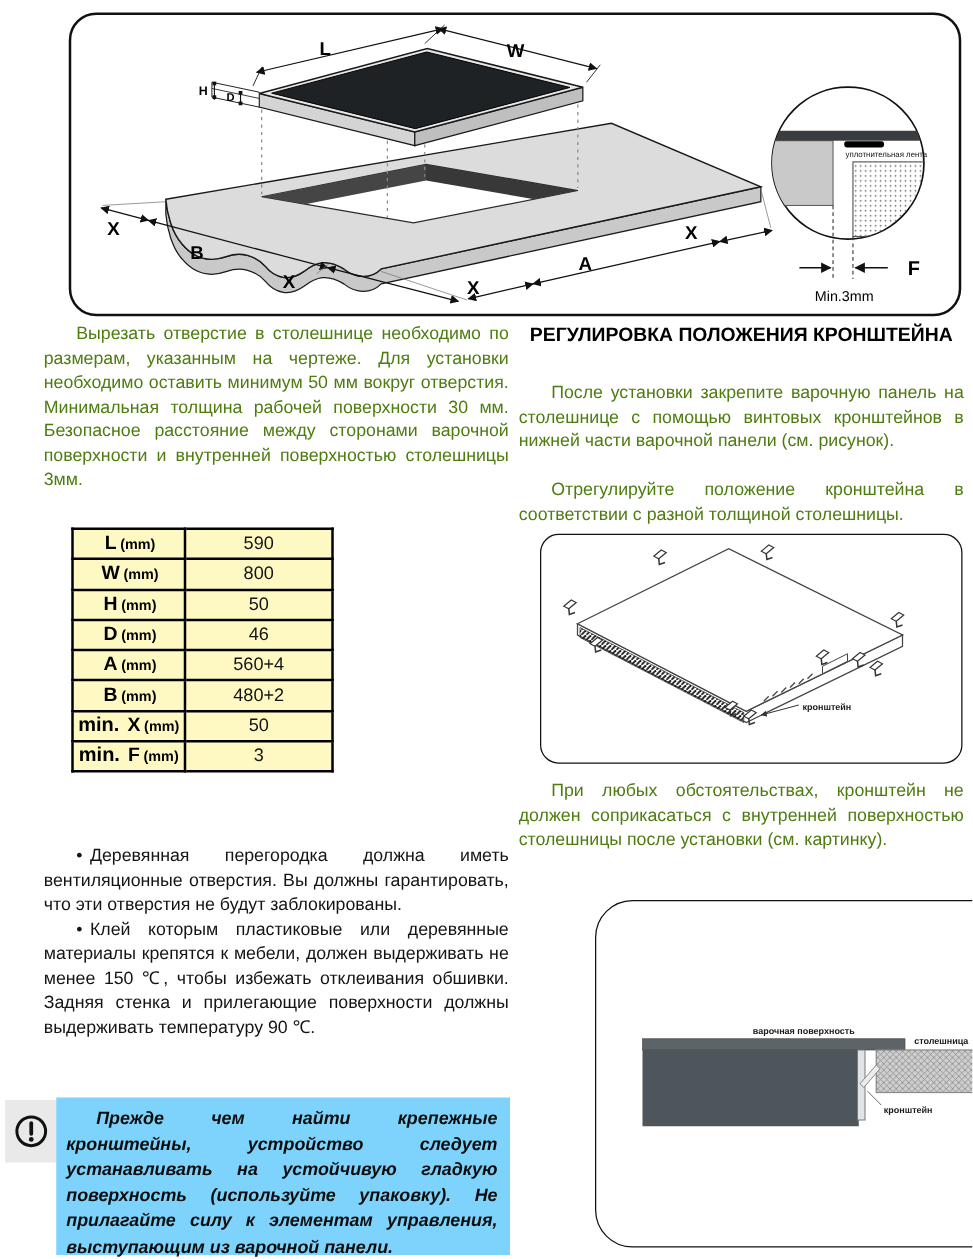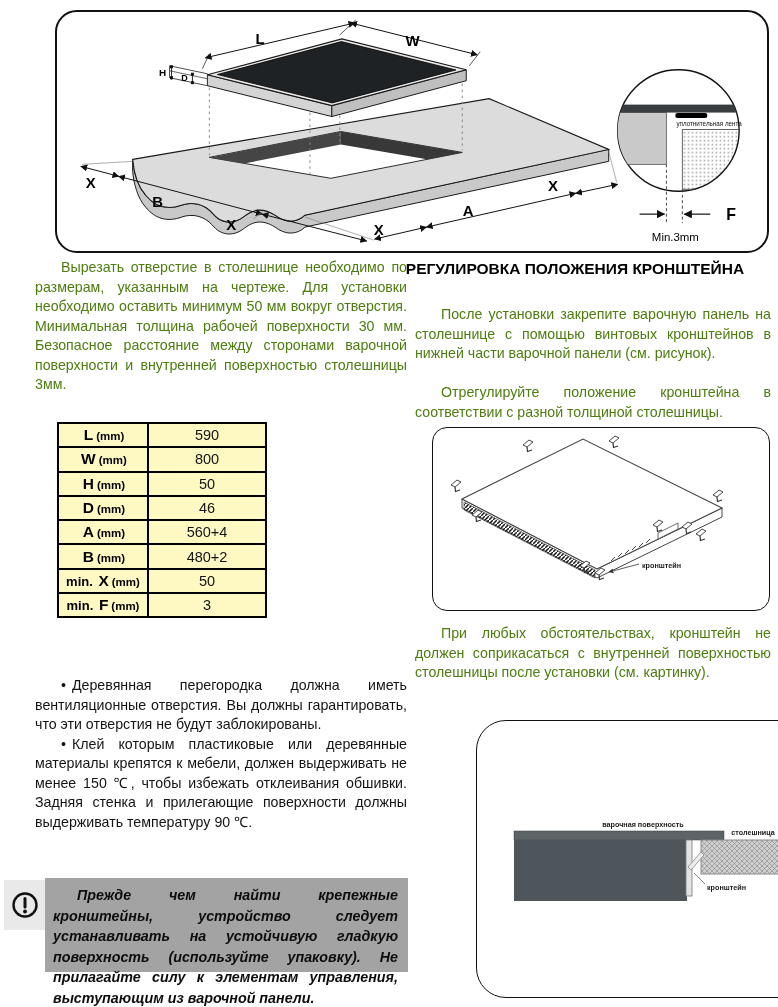--- a/index.html
+++ b/index.html
@@ -6,40 +6,40 @@
   body{font-family:"Liberation Sans",sans-serif;color:#141414;}
   #page{position:relative;width:778px;height:1007px;background:#fff;overflow:hidden;}
 
   .rbox{position:absolute;box-sizing:border-box;background:#fff;border:2.2px solid #111;border-radius:22px;}
   .rbox.thin{border-width:1.6px;border-radius:15px;}
 
   p.body{margin:0;font-size:14.2px;line-height:19.5px;text-align:justify;color:#4d7c0f;}
   .indent{text-indent:26px;}
 
   #para-intro{position:absolute;left:35px;top:258px;width:372px;}
-  #right-heading{position:absolute;left:397px;top:258px;width:356px;font-size:15.5px;font-weight:bold;text-align:center;line-height:21px;color:#000;}
+  #right-heading{position:absolute;left:415px;top:258px;width:356px;font-size:15.5px;font-weight:bold;text-align:center;line-height:21px;color:#000;}
   #right-p1{position:absolute;left:415px;top:305px;width:356px;}
   #right-p2{position:absolute;left:415px;top:383px;width:356px;}
   #right-p3{position:absolute;left:415px;top:624px;width:356px;}
 
   #dims-table{position:absolute;left:57px;top:422px;border-collapse:collapse;}
   #dims-table td{border:2.2px solid #000;text-align:center;vertical-align:middle;height:22.3px;padding:0;background:#fef9c3;}
   #dims-table td.lbl{width:88px;font-weight:bold;color:#000;}
   #dims-table td.val{width:116px;font-size:14.5px;}
   .nm{font-size:15.5px;font-weight:bold;}
   .un{font-size:11.5px;font-weight:bold;margin-left:3px;}
-  .pfx{font-size:13px;font-weight:bold;margin-right:2px;}
+  .pfx{font-size:16px;font-weight:bold;margin-right:2px;}
 
   #bullets{position:absolute;left:35px;top:676px;width:372px;}
   p.bullet{margin:0;font-size:14.2px;line-height:19.5px;text-align:justify;text-indent:26px;}
   .blt{margin-right:6px;}
 
   #warning{position:absolute;left:4px;top:878px;width:404px;height:127px;}
   #warn-icon-box{position:absolute;left:0;top:2px;width:41px;height:50px;background:#e9e9e9;display:flex;align-items:center;justify-content:center;}
-  #warn-text-panel{position:absolute;left:41px;top:0;width:363px;height:94px;background:#a3a3a3;box-sizing:border-box;padding:7px 10px 6px 8px;}
+  #warn-text-panel{position:absolute;left:41px;top:0;width:363px;height:126px;background:#7dd3fc;box-sizing:border-box;padding:7px 10px 6px 8px;}
   #warn-text{margin:0;font-style:italic;font-weight:bold;font-size:14.3px;line-height:20.6px;text-align:justify;text-indent:24px;color:#0d0d0d;}
 
   svg text{font-family:"Liberation Sans",sans-serif;}
   .dimlbl{font-weight:bold;font-size:15px;fill:#000;}
   .dimsm{font-weight:bold;font-size:10px;fill:#000;}
   .tinylbl{font-weight:bold;font-size:7.2px;fill:#1a1a1a;}
 </style>
 </head>
 <body>
 

